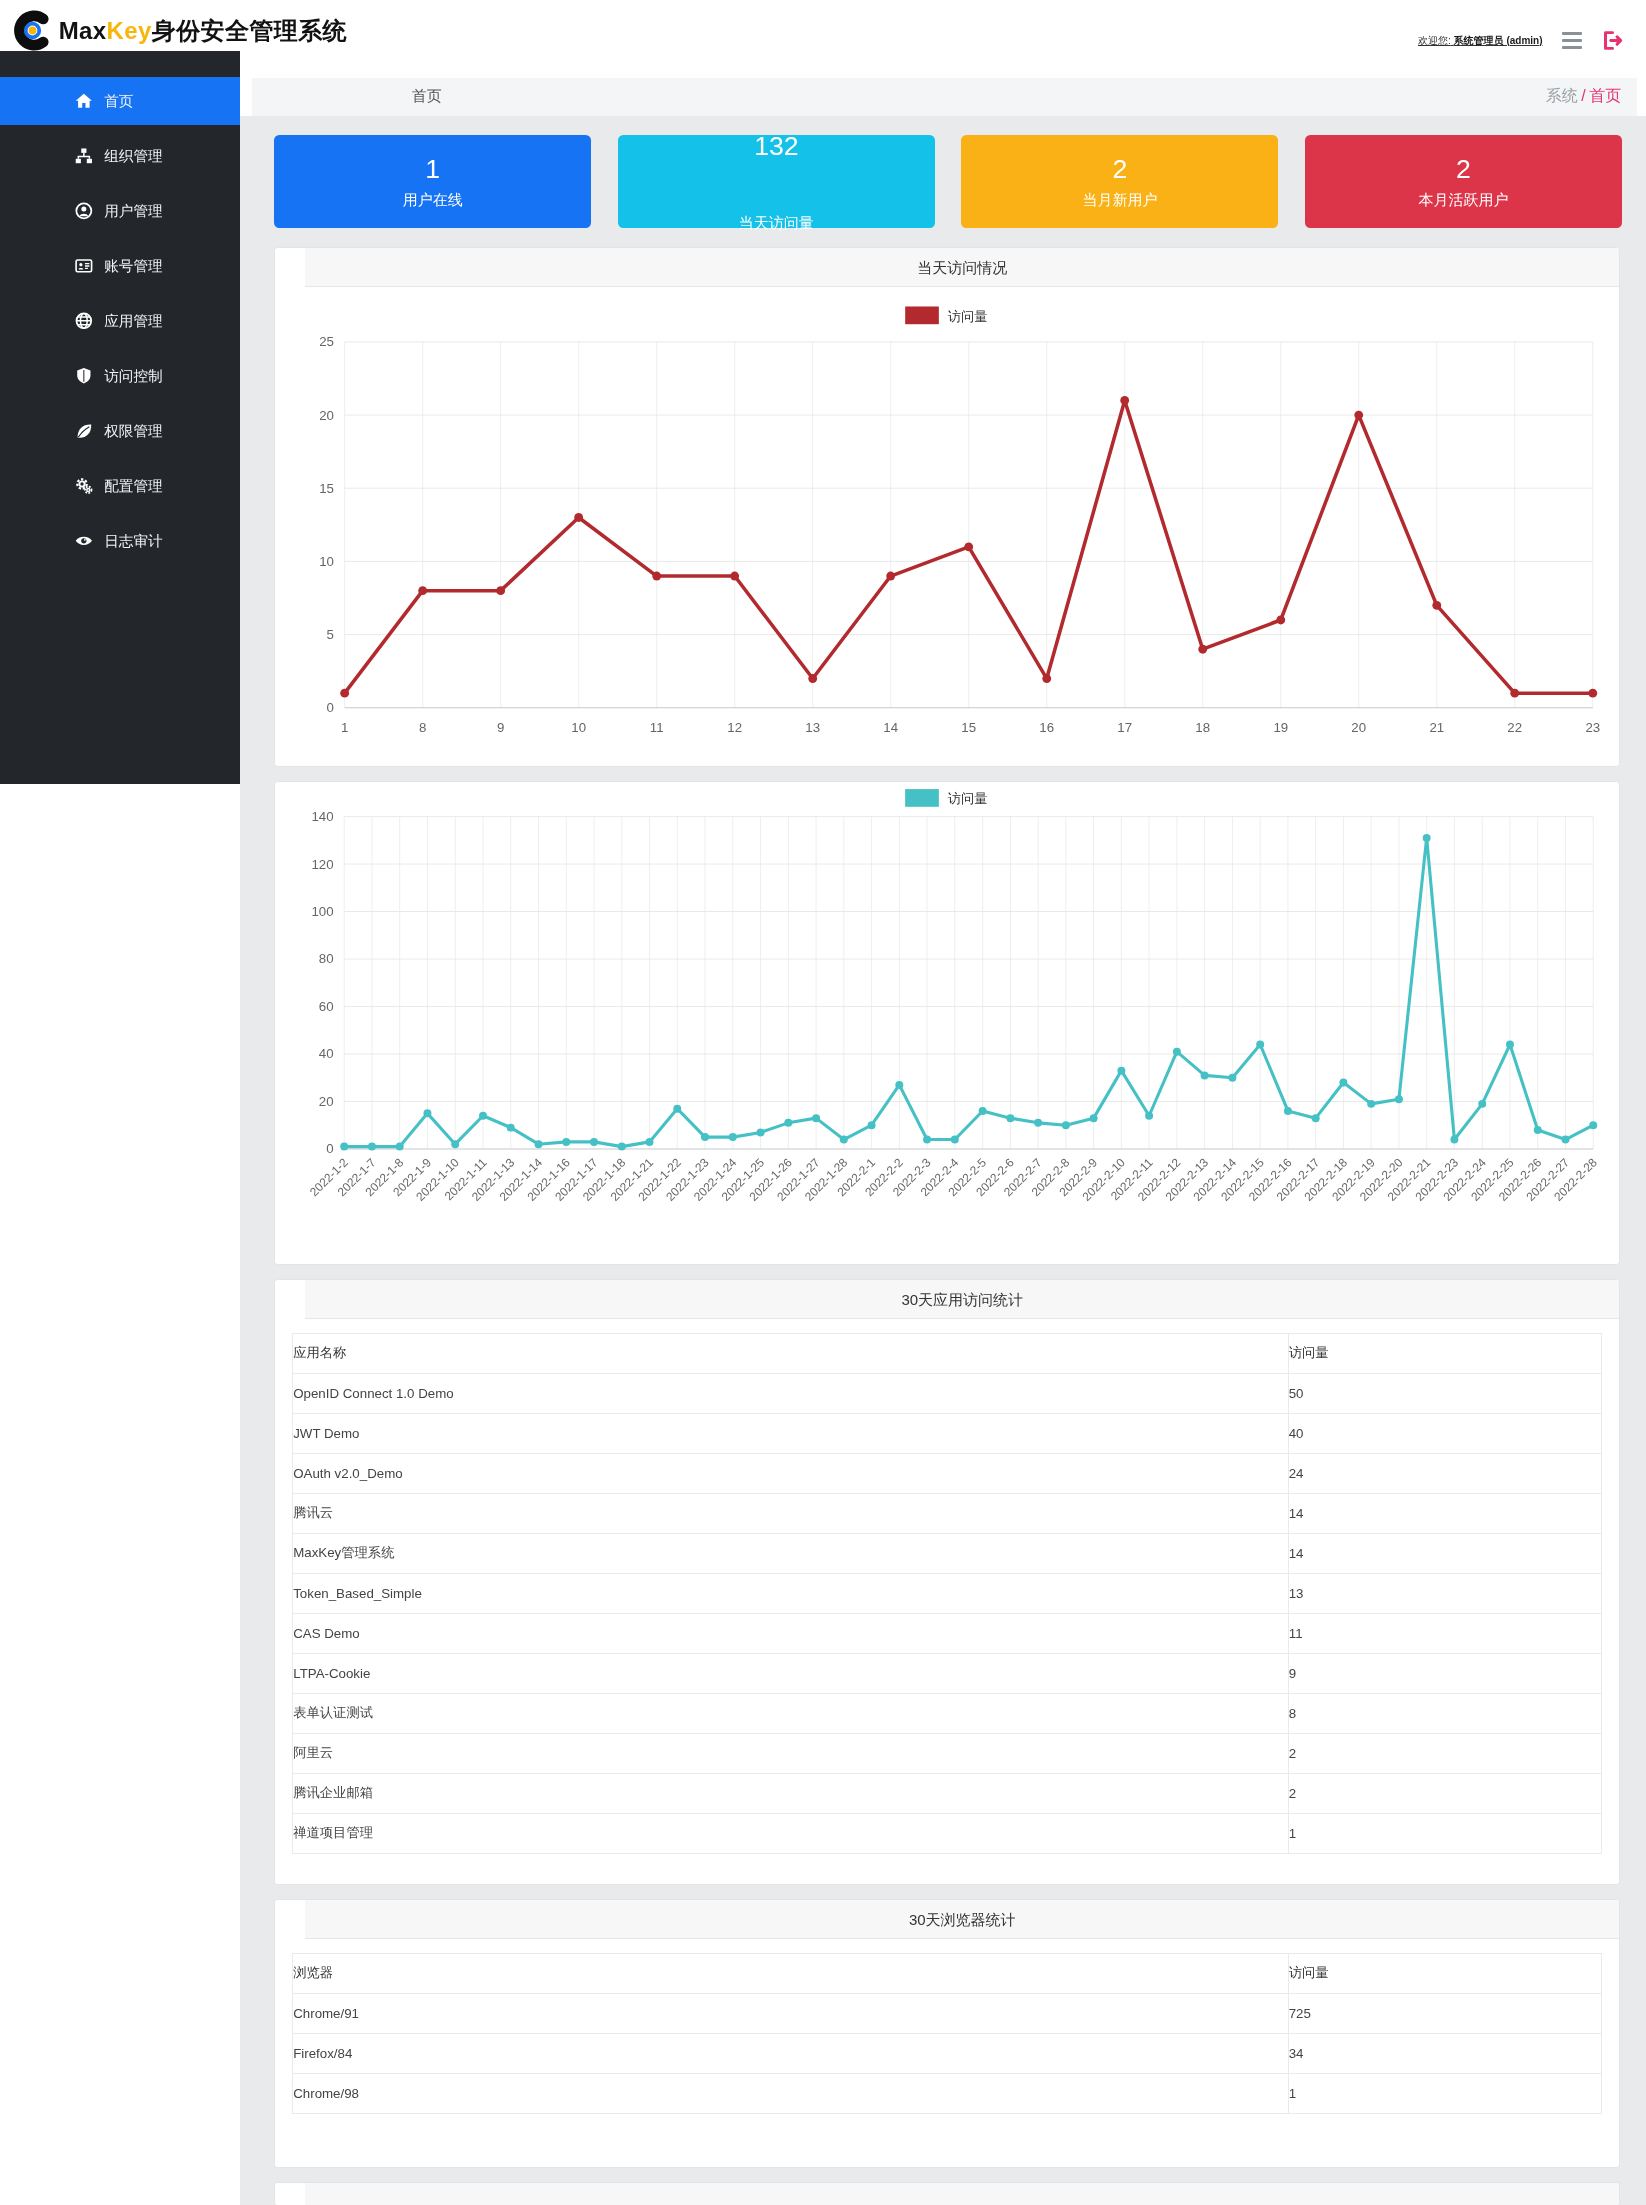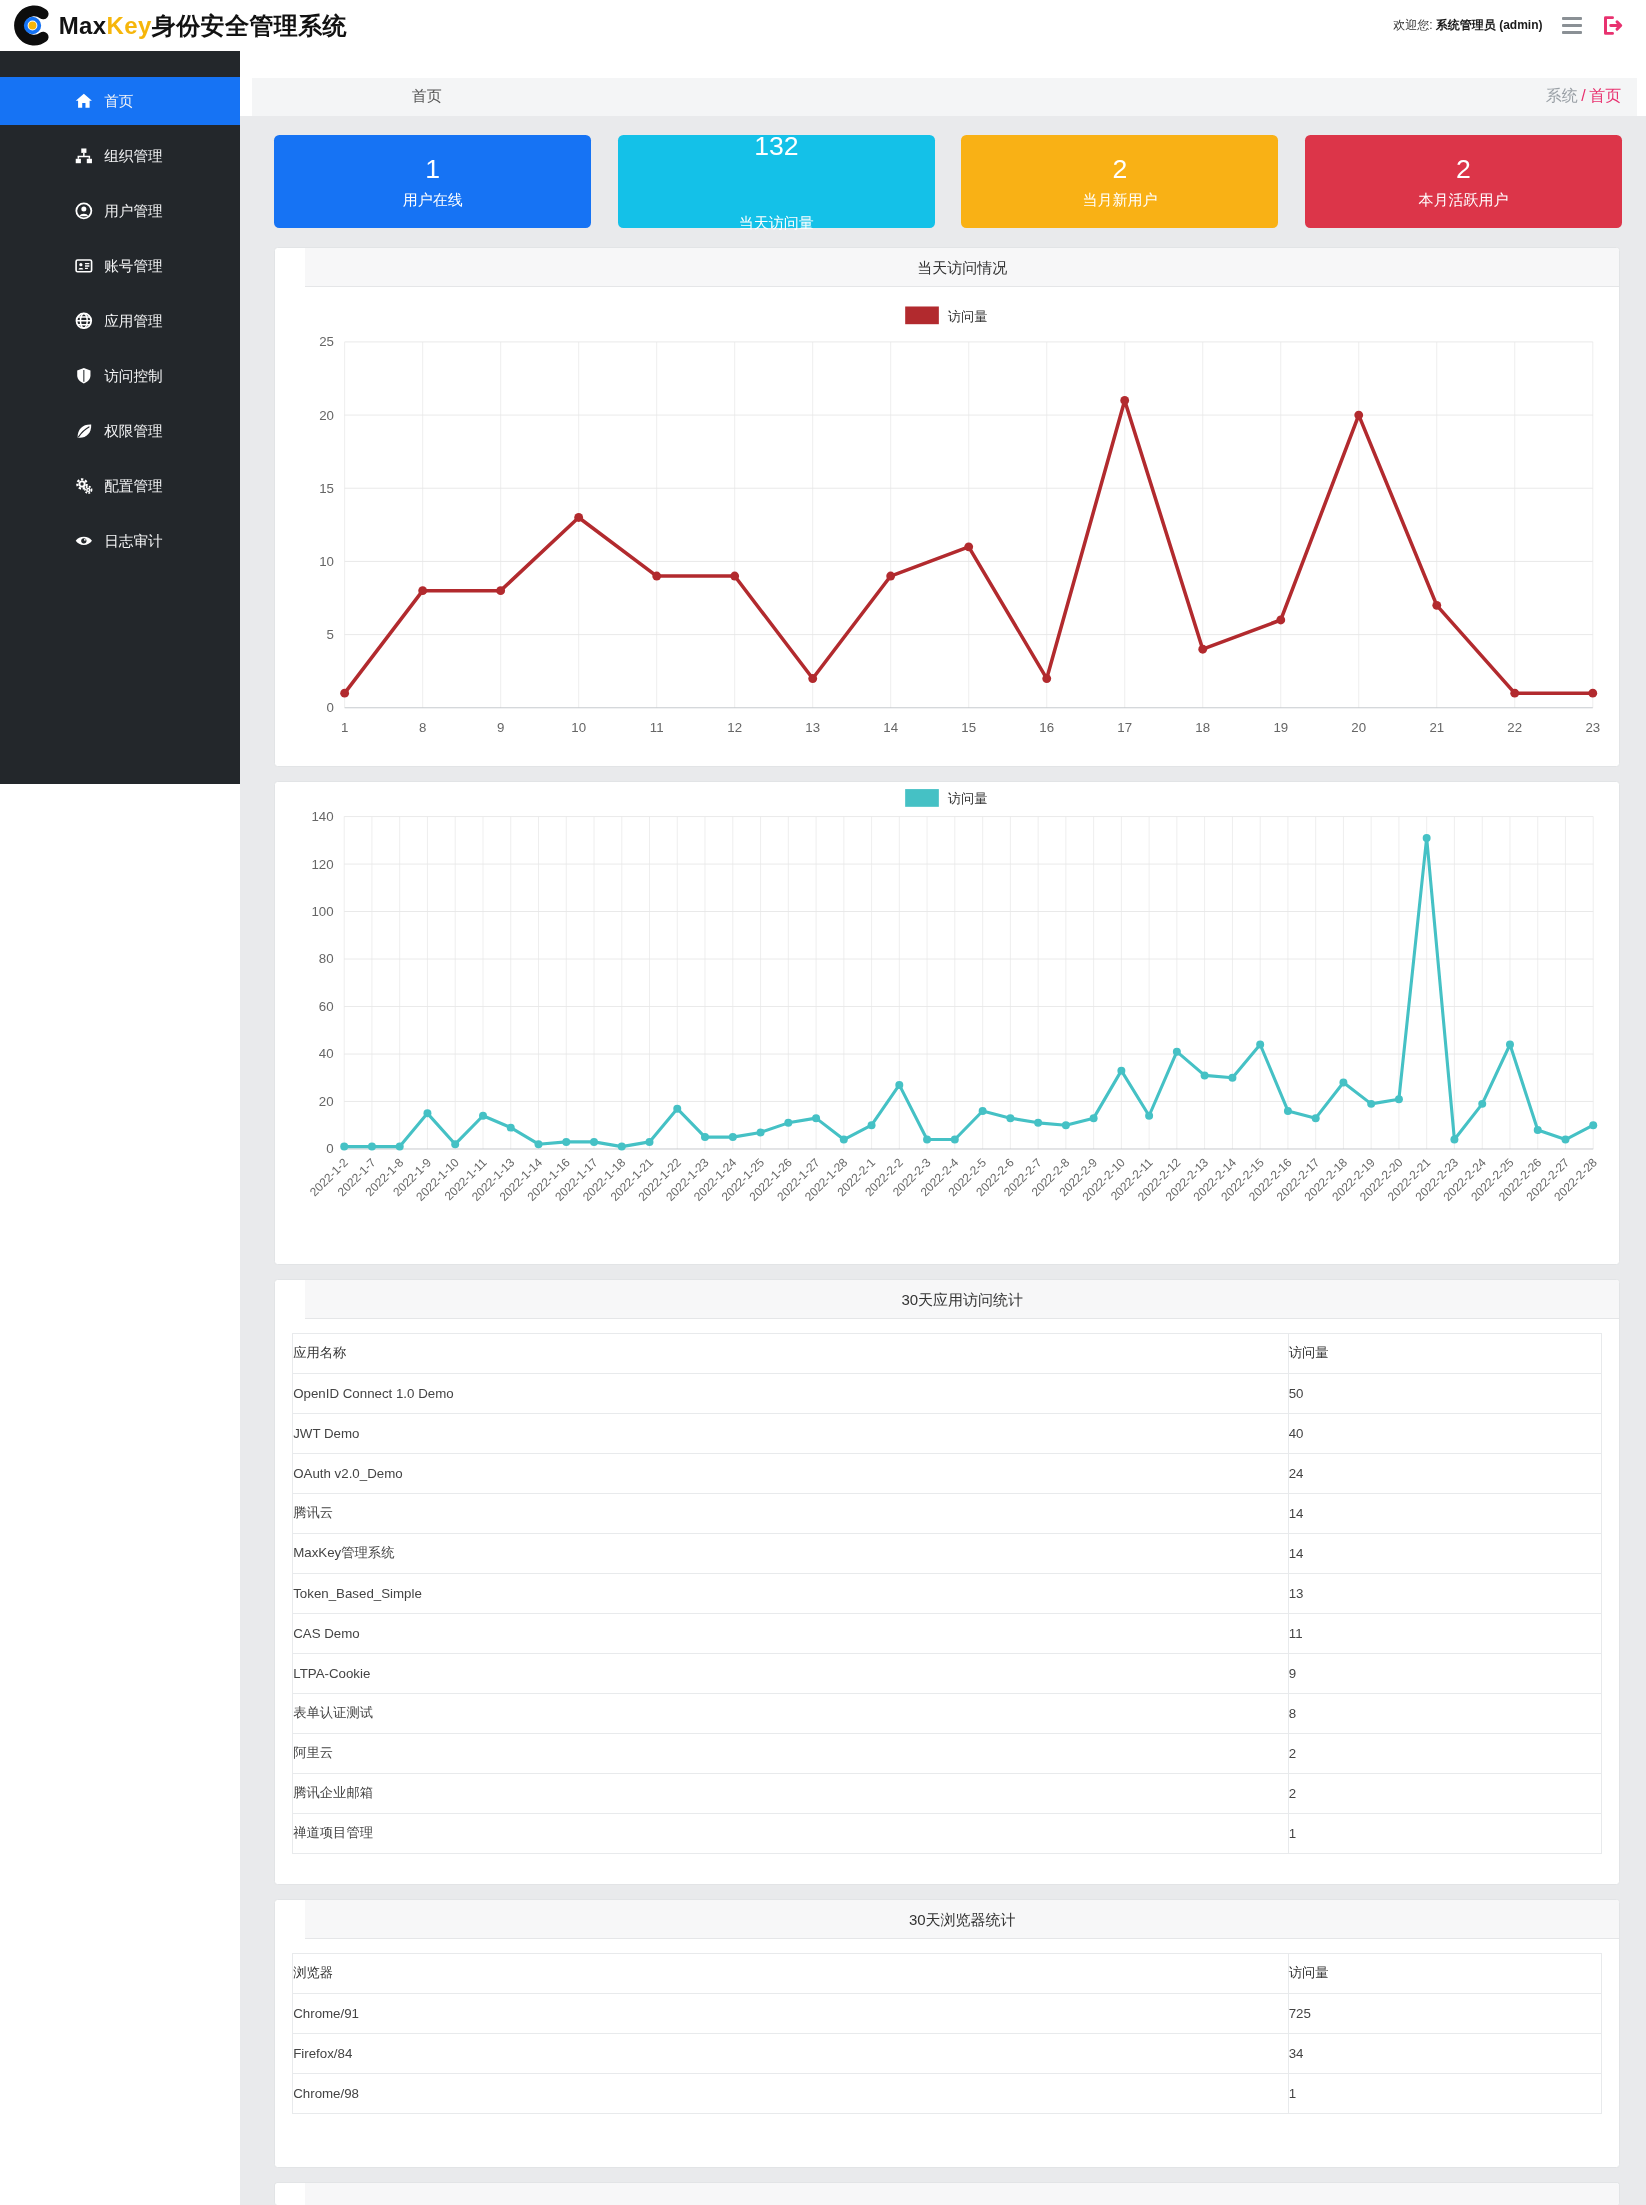--- a/index.html
+++ b/index.html
@@ -1,25 +1,25 @@
 <!DOCTYPE html>
 <html style="font-size:14px"><head>
 <meta charset="utf-8">
 <style>
   * { margin:0; padding:0; box-sizing:border-box; }
   html,body { width:1647px; background:#fff; font-family:"Liberation Sans",sans-serif; }
   svg text { font-family:"Liberation Sans",sans-serif; }
 
   
-  .header { height:51px; display:flex; align-items:center; justify-content:space-between; padding:0 23px 0 12.4px; background:#fff; }
+  .header { height:51px; display:flex; align-items:flex-end; justify-content:space-between; padding:0 23px 0 12.4px; background:#fff; }
   .brand { display:flex; align-items:center; gap:5.3px; }
   .brand-title { font-size:24px; font-weight:bold; color:#121212; letter-spacing:0.4px; }
   .brand-title .gold { color:#F6B60B; }
   .header-right { display:flex; align-items:center; gap:19.5px; }
-  .welcome { font-size:12px; color:#333; }
+  .welcome { font-size:10px; color:#333;text-decoration:underline; }
   .welcome b { color:#1b1b1b; }
   .hamburger { display:inline-flex; flex-direction:column; gap:3.5px; cursor:pointer; }
   .hamburger span { width:19.5px; height:3.1px; background:#8A9095; border-radius:0.9px; }
 
   
   .layout { display:flex; width:1647px; }
   .sidebar-col { width:242px; background:#fff; }
   .sidebar { height:733px; background:#23272B; padding-top:26px; }
   .side-item { height:48px; margin-bottom:7px; display:flex; align-items:center; padding-left:75px; cursor:pointer; }
   .side-item.active { background:#1673F4; }

